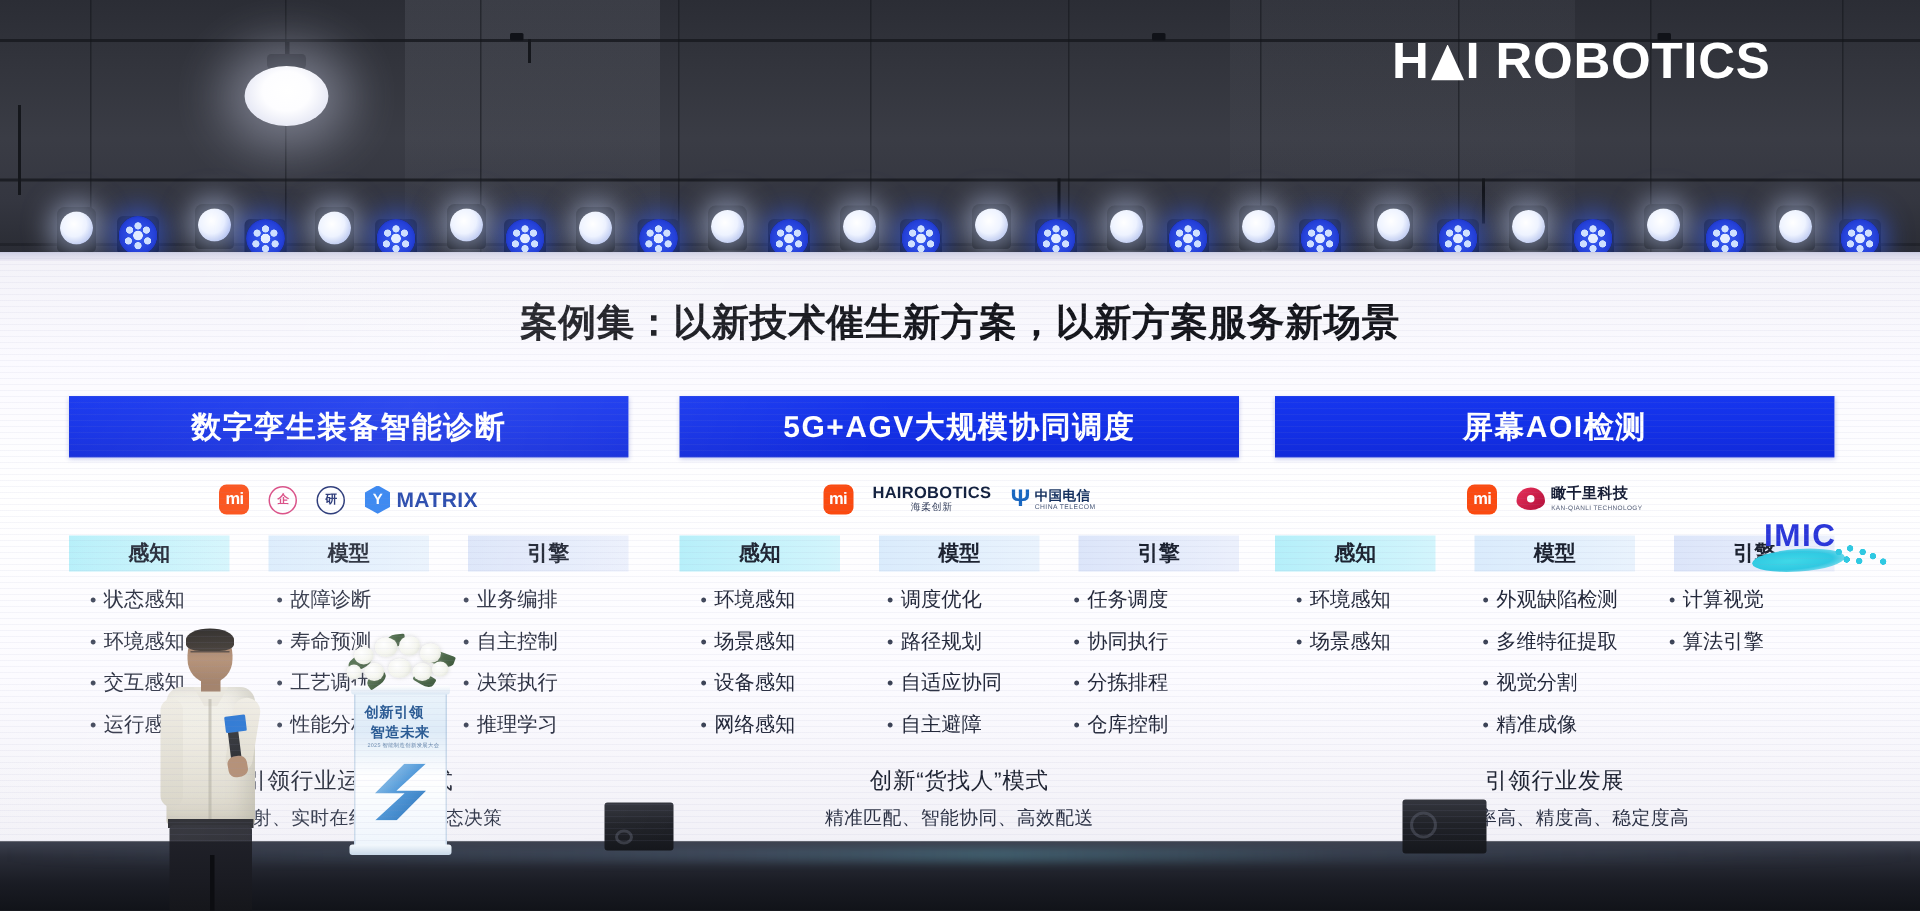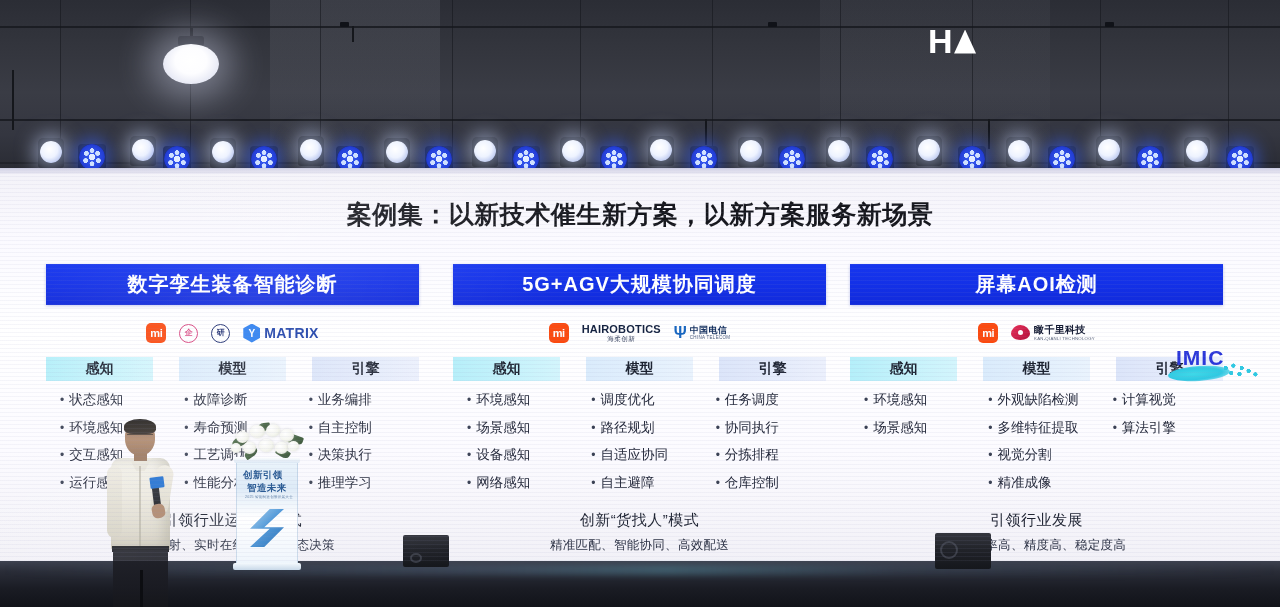--- a/index.html
+++ b/index.html
@@ -542,20 +542,21 @@
     </div>
     <div class="light" style="left:1226px;top:146px;">
       <div class="parcan-body" style="left:0;top:0;"></div>
         <div class="parcan-face" style="left:1px;top:0;"></div>
     </div>
   </div>
 
   <div class="hai-top-logo">
     <span>H</span>
       <span class="hai-A"></span>
+      <span>I ROBOTICS</span>
   </div>
 
   <div class="led-screen">
     <div class="led-top-edge"></div>
 
     <div class="imic-logo">
       <div class="imic-swoosh"></div>
       <div class="imic-dots"></div>
       <div class="imic-text">IMIC</div>
     </div>

